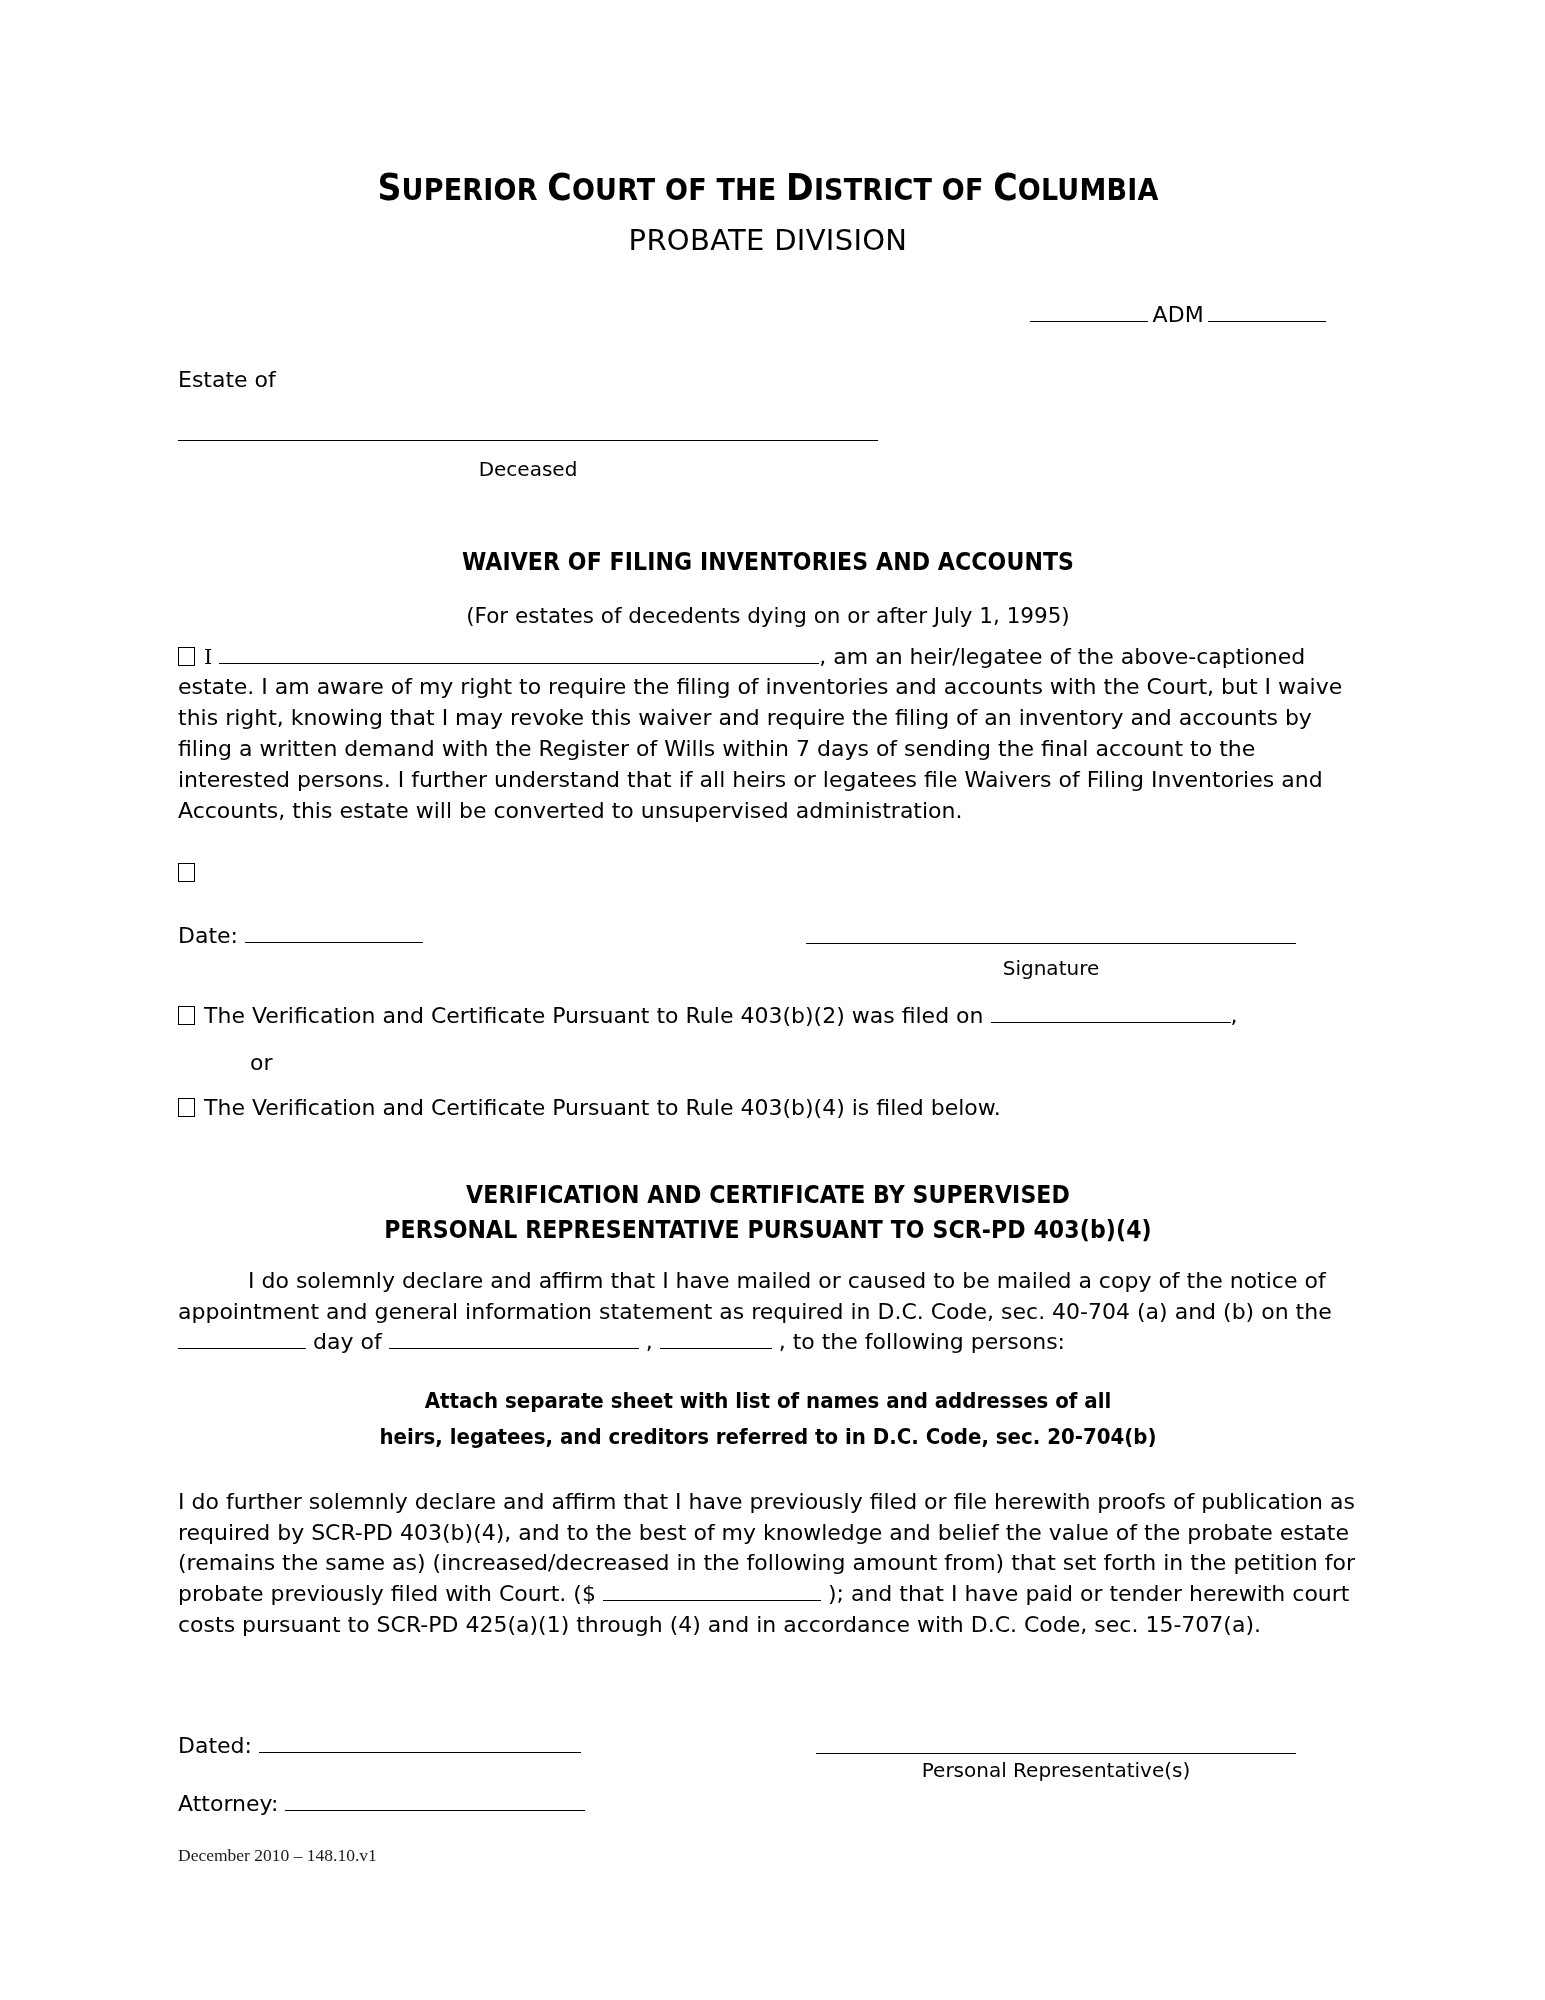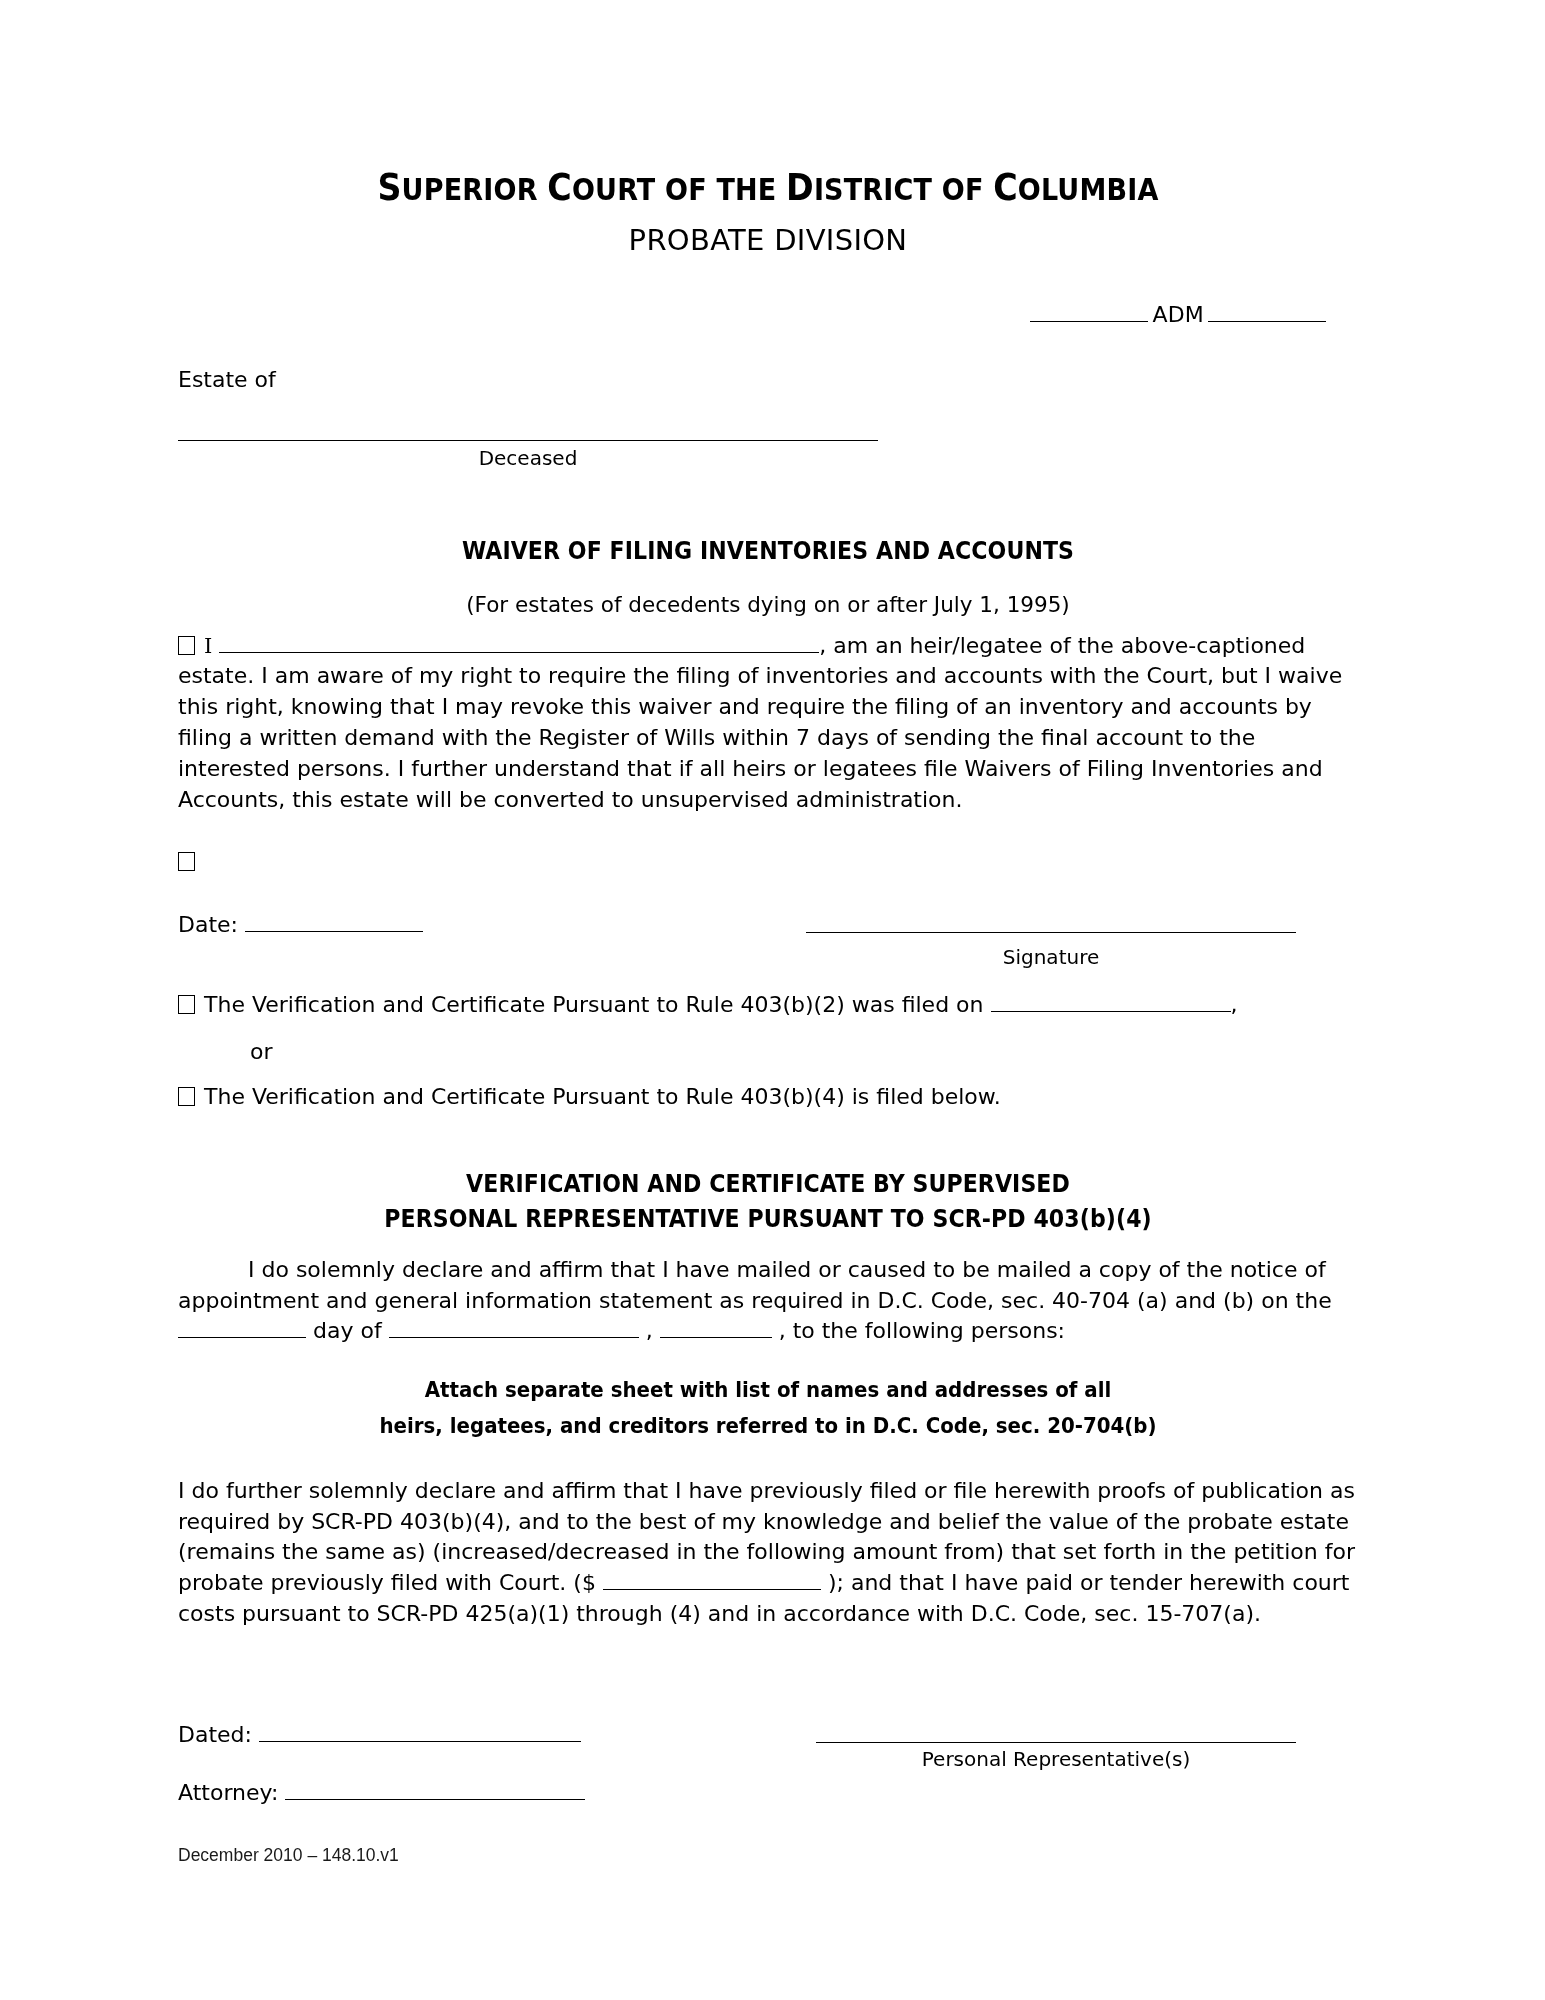--- a/index.html
+++ b/index.html
@@ -72,21 +72,21 @@
   .estate-of {
     margin-top: 40px;
     font-size: 22px;
   }
   .deceased-rule {
     margin-top: 48px;
     border-bottom: 1.6px solid #000;
     width: 700px;
   }
   .deceased-label {
-    margin-top: 5px;
+    margin-top: 16px;
     font-size: 20px;
     width: 700px;
     text-align: center;
   }
 
   
   .section-title {
     text-align: center;
     font-weight: bold;
     font-size: 24.5px;
@@ -210,21 +210,21 @@
     font-size: 20px;
     width: 480px;
     margin-top: 4px;
   }
 
   
   .page-footer {
     position: absolute;
     left: 178px;
     top: 1845px;
-    font-family: Liberation Sans, sans-serif;
+    font-family: Liberation Serif, serif;
     font-size: 17.5px;
     color: #1a1a1a;
   }
 </style>
 </head>
 <body>
 
 <div class="page">
   <div class="content">
 

